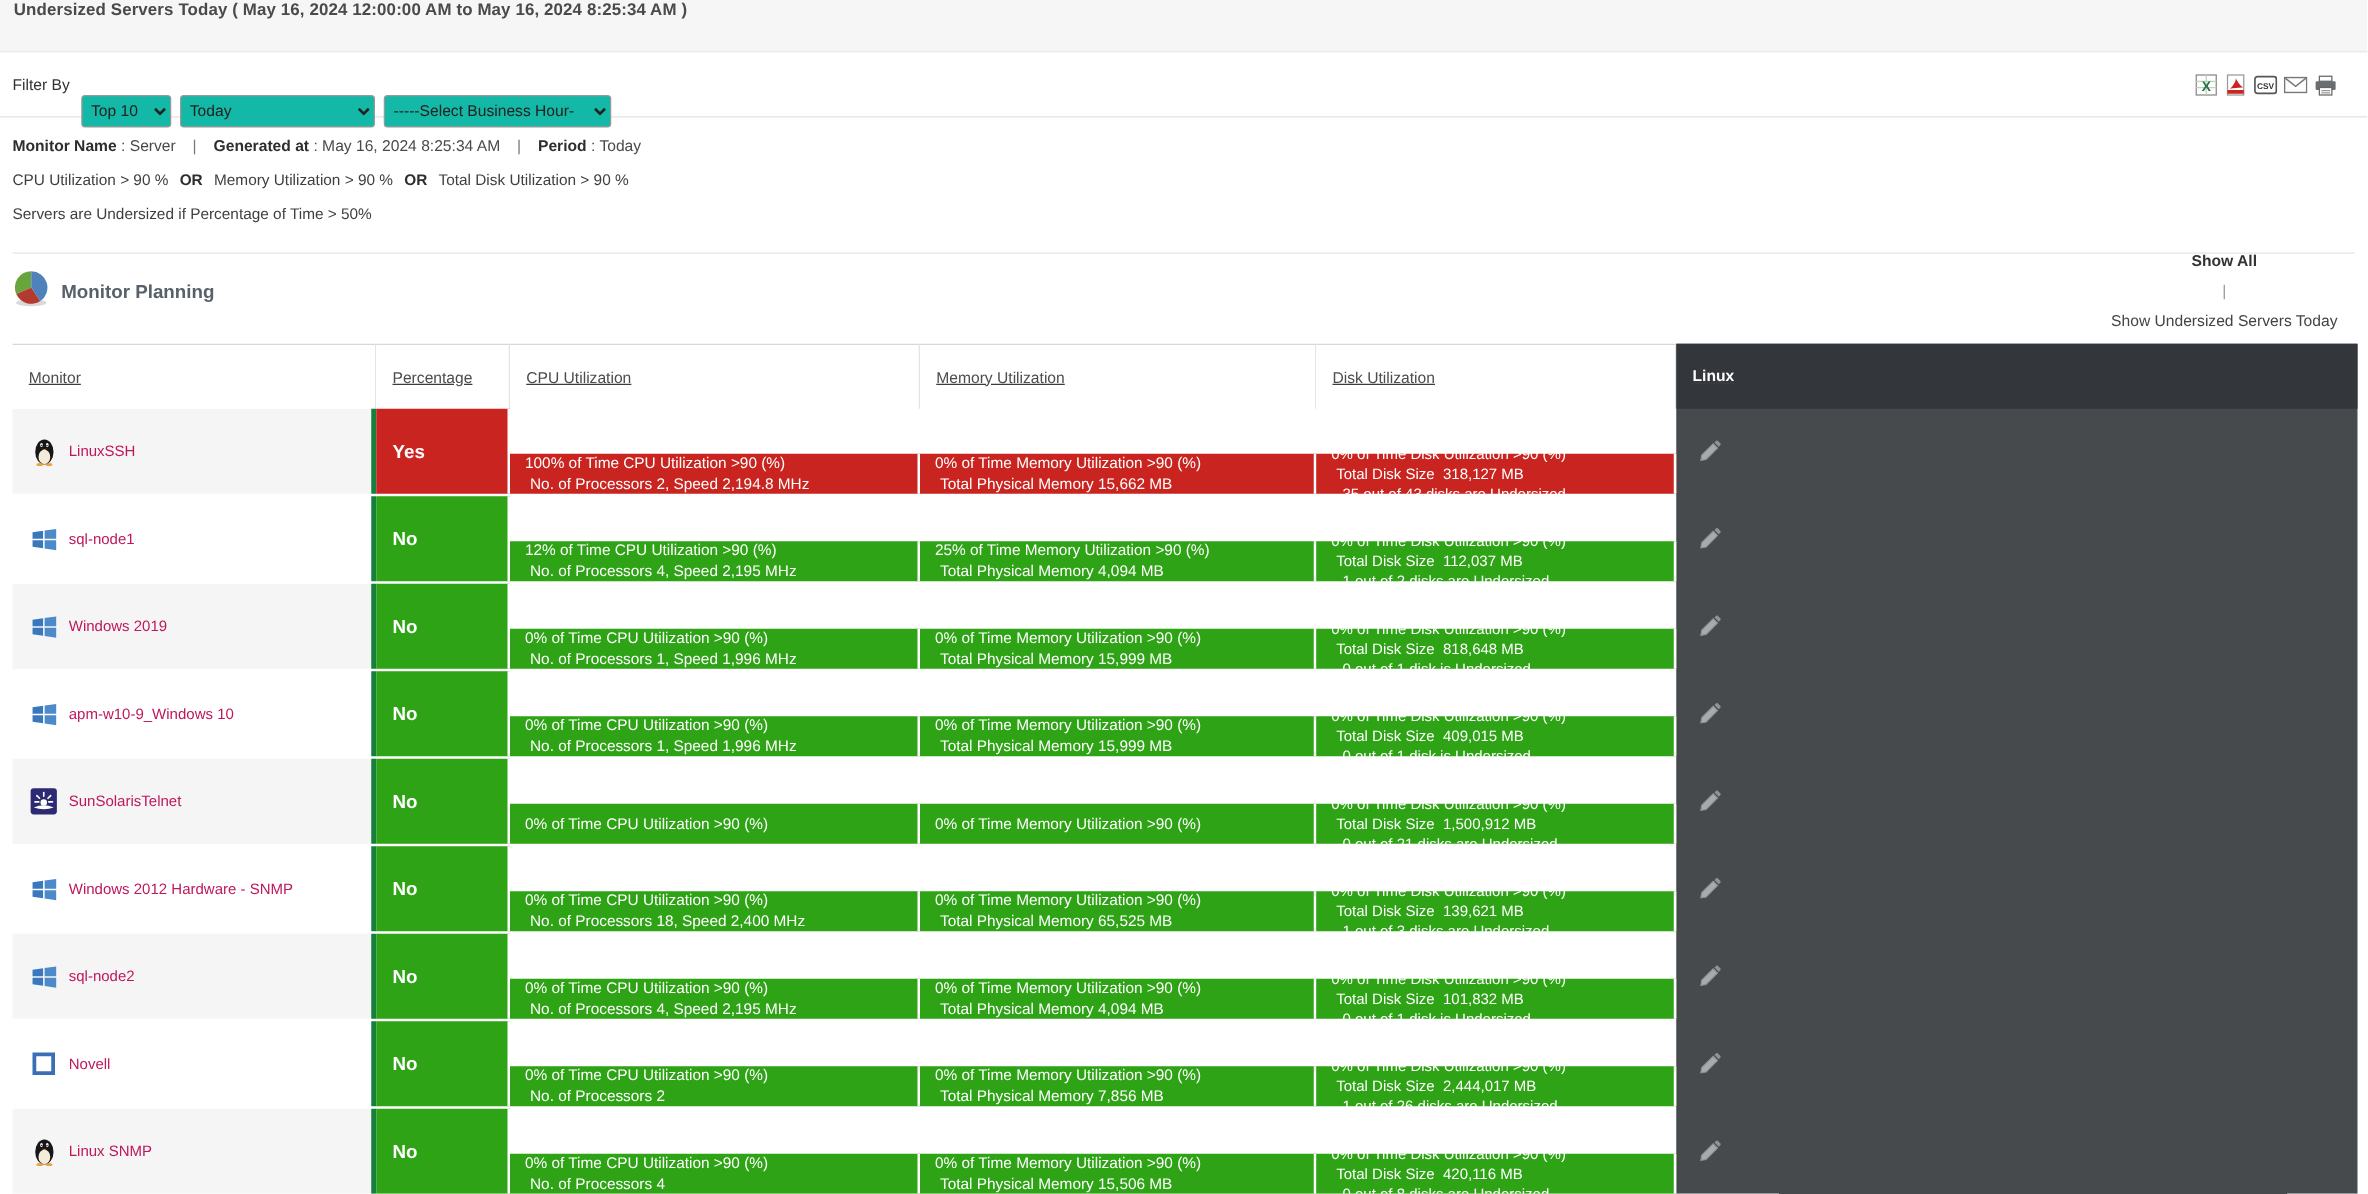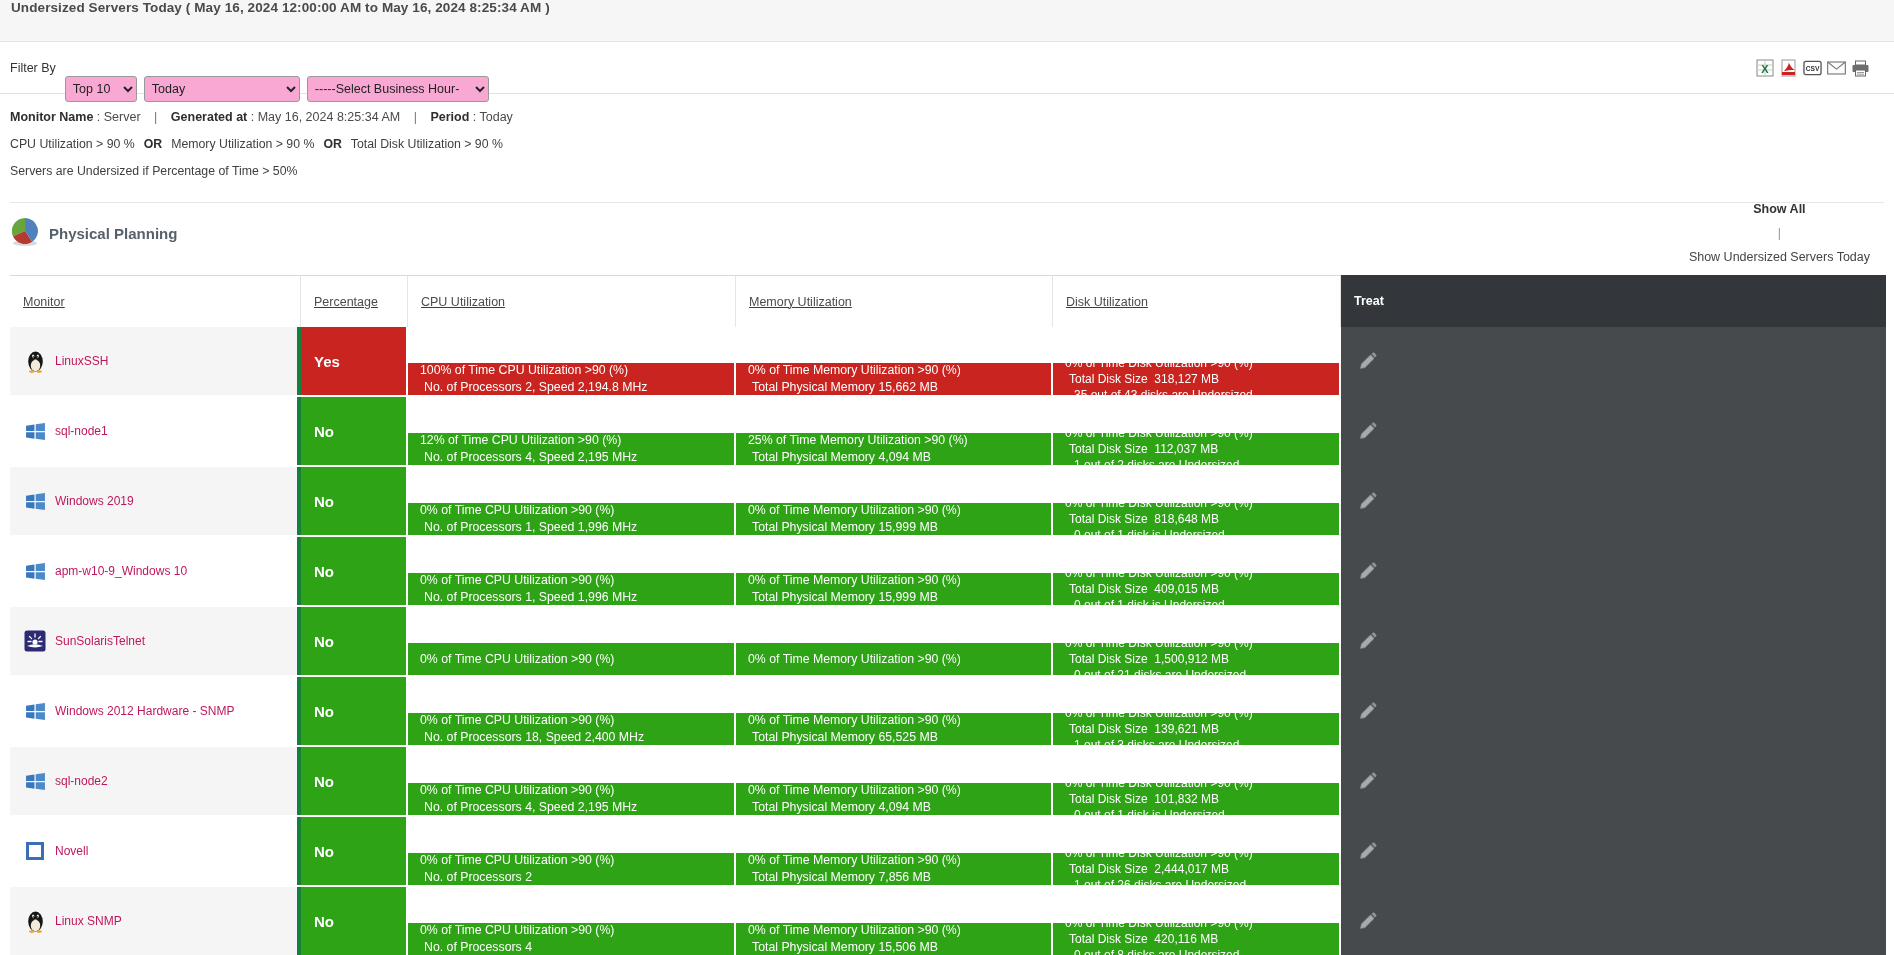--- a/index.html
+++ b/index.html
@@ -8,21 +8,21 @@
 
   
   .titlebar { height:42px; background:#f6f6f6; border-bottom:1px solid #e4e4e4;
     display:flex; padding-left:11px; }
   .titlebar .title { font-size:13.5px; font-weight:bold; color:#4a4a4a; letter-spacing:.1px; }
 
   
   .filterbar { position:relative; height:52px; border-bottom:1px solid #e2e2e2;
     display:flex; align-items:center; padding-left:10px; gap:7px; background:#fff; }
   .filterbar .flabel { font-size:12.5px; color:#333; margin-right:2px; }
-  .filterbar select { height:26px; border:1px solid #999; border-radius:3px; background:#f9a8d4;
+  .filterbar select { height:26px; border:1px solid #999; border-radius:3px; background:#14b8a6;
     font-family:inherit; font-size:12.5px; color:#222; padding:0 3px;margin-top:42px; }
   .sel-topn { width:72px; }
   .sel-period { width:156px; }
   .sel-bh { width:182px; }
   .export-icons { position:absolute; right:24px; top:0; height:52px; display:flex; align-items:center; gap:5px; }
   .export-icons .xicon { width:19px; height:19px; display:inline-flex; align-items:center; justify-content:center; cursor:pointer; }
 
   
   .report-info { padding:6px 10px 0 10px; }
   .meta-line { margin-top:10px; font-size:12.5px; color:#4a4a4a; }
@@ -156,38 +156,38 @@
 </div>
 
 <div class="section-row">
   <div class="section-left">
     <span><svg width="30" height="31" viewBox="0 0 32 33">
       <ellipse cx="16" cy="29" rx="13" ry="3" fill="#000" opacity=".15"></ellipse>
       <path d="M16 16 L16 2 A14 14 0 0 0 3.2 21.6 Z" fill="#68a63d"></path>
       <path d="M16 16 L3.2 21.6 A14 14 0 0 0 23.8 27.5 Z" fill="#b23a2e"></path>
       <path d="M16 16 L23.8 27.5 A14 14 0 0 0 16 2 Z" fill="#4f81bd"></path>
         </svg></span>
-    <span class="section-title">Physical Planning</span>
+    <span class="section-title">Monitor Planning</span>
   </div>
   <div class="view-links">
     <span class="link-showall">Show All</span>
     <span class="link-sep">|</span>
     <span class="link-undersized">Show Undersized Servers Today</span>
   </div>
 </div>
 
 <div class="cap-table">
   <div class="notes-strip"></div>
   <div class="thead">
     <div class="th th-mon">Monitor</div>
     <div class="th th-und">Percentage</div>
     <div class="th th-cpu">CPU Utilization</div>
     <div class="th th-mem">Memory Utilization</div>
     <div class="th th-dsk">Disk Utilization</div>
-    <div class="th th-notes">Treat</div>
+    <div class="th th-notes">Linux</div>
   </div>
   <div class="tbody" id="tbody">
   <div class="trow">
     <div class="cell c-monitor">
       <span class="micon">
             <svg width="21" height="24" viewBox="0 0 20 24">
     <ellipse cx="10" cy="12.5" rx="7.3" ry="10" fill="#161616"></ellipse>
     <ellipse cx="10" cy="16.5" rx="4.7" ry="5.8" fill="#f4ecda"></ellipse>
     <ellipse cx="7.7" cy="7" rx="1.1" ry="1.6" fill="#fff"></ellipse>
               <ellipse cx="12.3" cy="7" rx="1.1" ry="1.6" fill="#fff"></ellipse>

